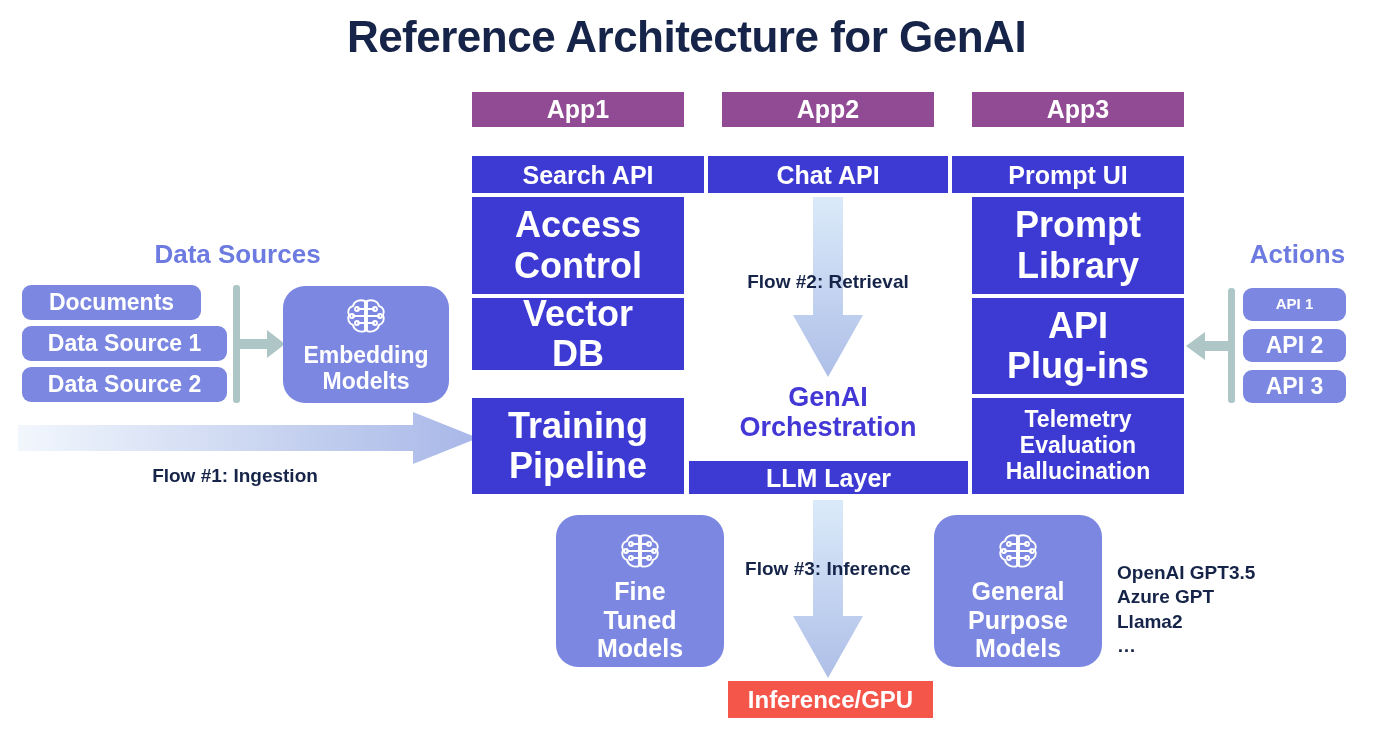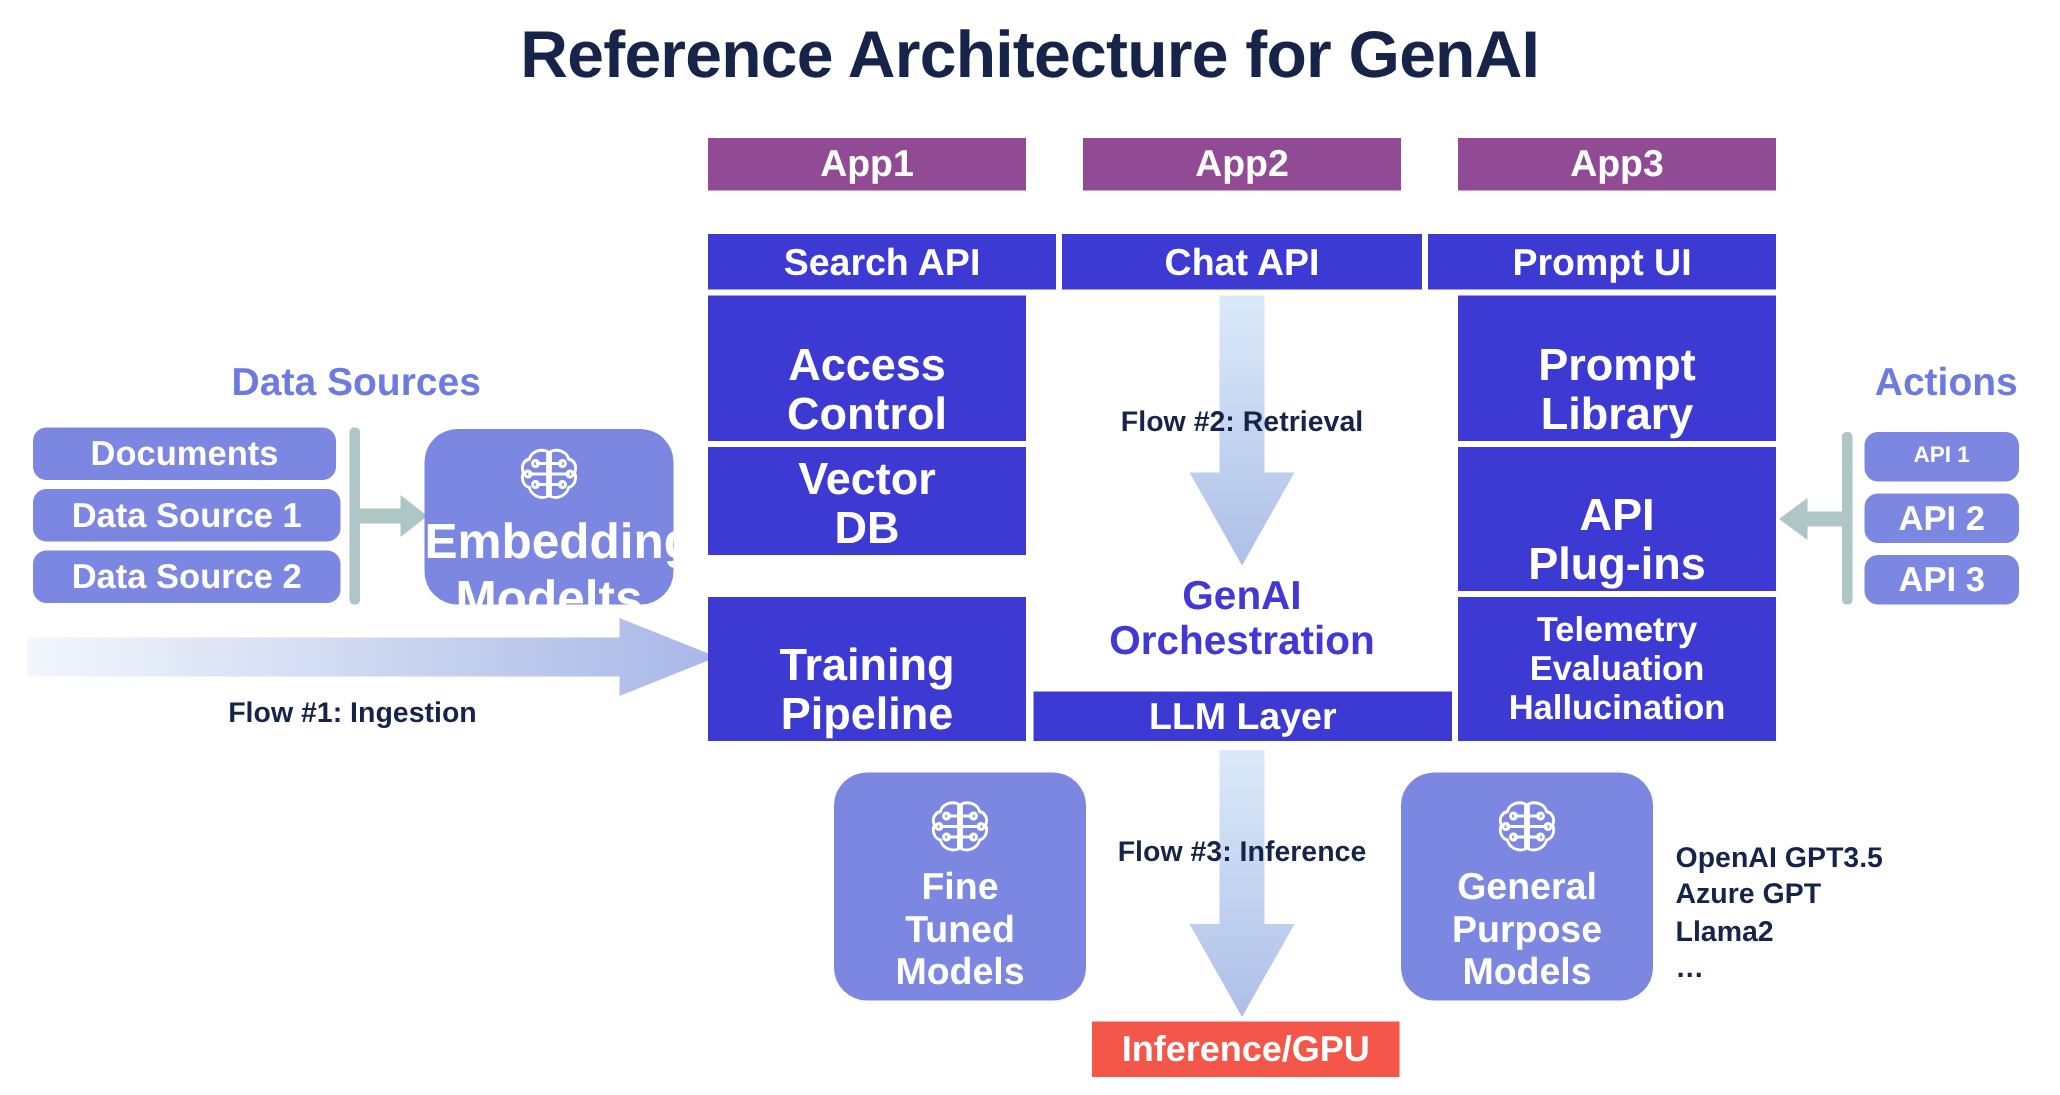--- a/index.html
+++ b/index.html
@@ -40,21 +40,21 @@
     background:#7b87e0;color:#ffffff;font-weight:bold;
     display:flex;flex-direction:column;align-items:center;justify-content:center;
     text-align:center;border-radius:22px;line-height:1.14;
   }
   .red{
     background:#f4564a;color:#ffffff;font-weight:bold;
     display:flex;align-items:center;justify-content:center;text-align:center;
   }
 
   .apibar{font-size:25px;}
-  .cellbig{font-size:30px;align-items:flex-end;}
+  .cellbig{font-size:36px;}
   .sectlabel{
     color:#6d7ae0;font-weight:bold;font-size:26px;text-align:center;
   }
   .flowlabel{
     color:#152448;font-weight:bold;font-size:19px;text-align:center;white-space:nowrap;
   }
   .orch{
     color:#4338d6;font-weight:bold;font-size:27px;text-align:center;line-height:1.12;
   }
   .modellist{
@@ -81,38 +81,38 @@
           <stop offset="100%" stop-color="#a8b7e8"></stop>
         </linearGradient>
       </defs>
       <path d="M0,13 L395,13 L395,0 L460,26 L395,52 L395,39 L0,39 Z" fill="url(#gradH)"></path>
     </svg>
   </div>
   <div class="abs flowlabel" style="left:60px;top:465px;width:350px;">Flow #1: Ingestion</div>
 
   <div class="abs sectlabel" style="left:120px;top:239px;width:235px;">Data Sources</div>
 
-  <div class="abs peri" style="left:22px;top:285px;width:202px;height:35px;font-size:23px;">
+  <div class="abs peri" style="left:22px;top:285px;width:179px;height:35px;font-size:23px;">
     <span>Documents</span>
   </div>
   <div class="abs peri" style="left:22px;top:326px;width:205px;height:35px;font-size:23px;justify-content:center;">
     <span>Data Source 1</span>
   </div>
   <div class="abs peri" style="left:22px;top:367px;width:205px;height:35px;font-size:23px;">
     <span>Data Source 2</span>
   </div>
 
   <div class="abs bracket" style="left:233px;top:285px;width:7px;height:118px;"></div>
   <div class="abs" style="left:240px;top:330px;width:45px;height:28px;">
     <svg width="45" height="28" viewBox="0 0 45 28">
       <path d="M0,9 L27,9 L27,0 L45,14 L27,28 L27,19 L0,19 Z" fill="#aec6c6"></path>
     </svg>
   </div>
 
-  <div class="abs peri-round" style="left:283px;top:286px;width:166px;height:117px;font-size:33px;">
+  <div class="abs peri-round" style="left:283px;top:286px;width:166px;height:117px;font-size:23px;">
     <span class="abs" style="left:0;top:10px;width:166px;display:flex;justify-content:center;">
       <svg width="42" height="40" viewBox="0 0 42 40">
         <g fill="none" stroke="#ffffff" stroke-width="1.9" stroke-linejoin="round" stroke-linecap="round">
           <path d="M20,5 C15,3 9,5 8,10 C4,11 2,15 4,19 C2,23 4,28 8,29 C9,34 15,37 20,35 Z"></path>
           <path d="M22,5 C27,3 33,5 34,10 C38,11 40,15 38,19 C40,23 38,28 34,29 C33,34 27,37 22,35 Z"></path>
           <line x1="21" y1="6" x2="21" y2="34"></line>
           <line x1="13" y1="13" x2="21" y2="13"></line>
             <circle cx="12" cy="13" r="2"></circle>
           <line x1="13" y1="27" x2="21" y2="27"></line>
             <circle cx="12" cy="27" r="2"></circle>

